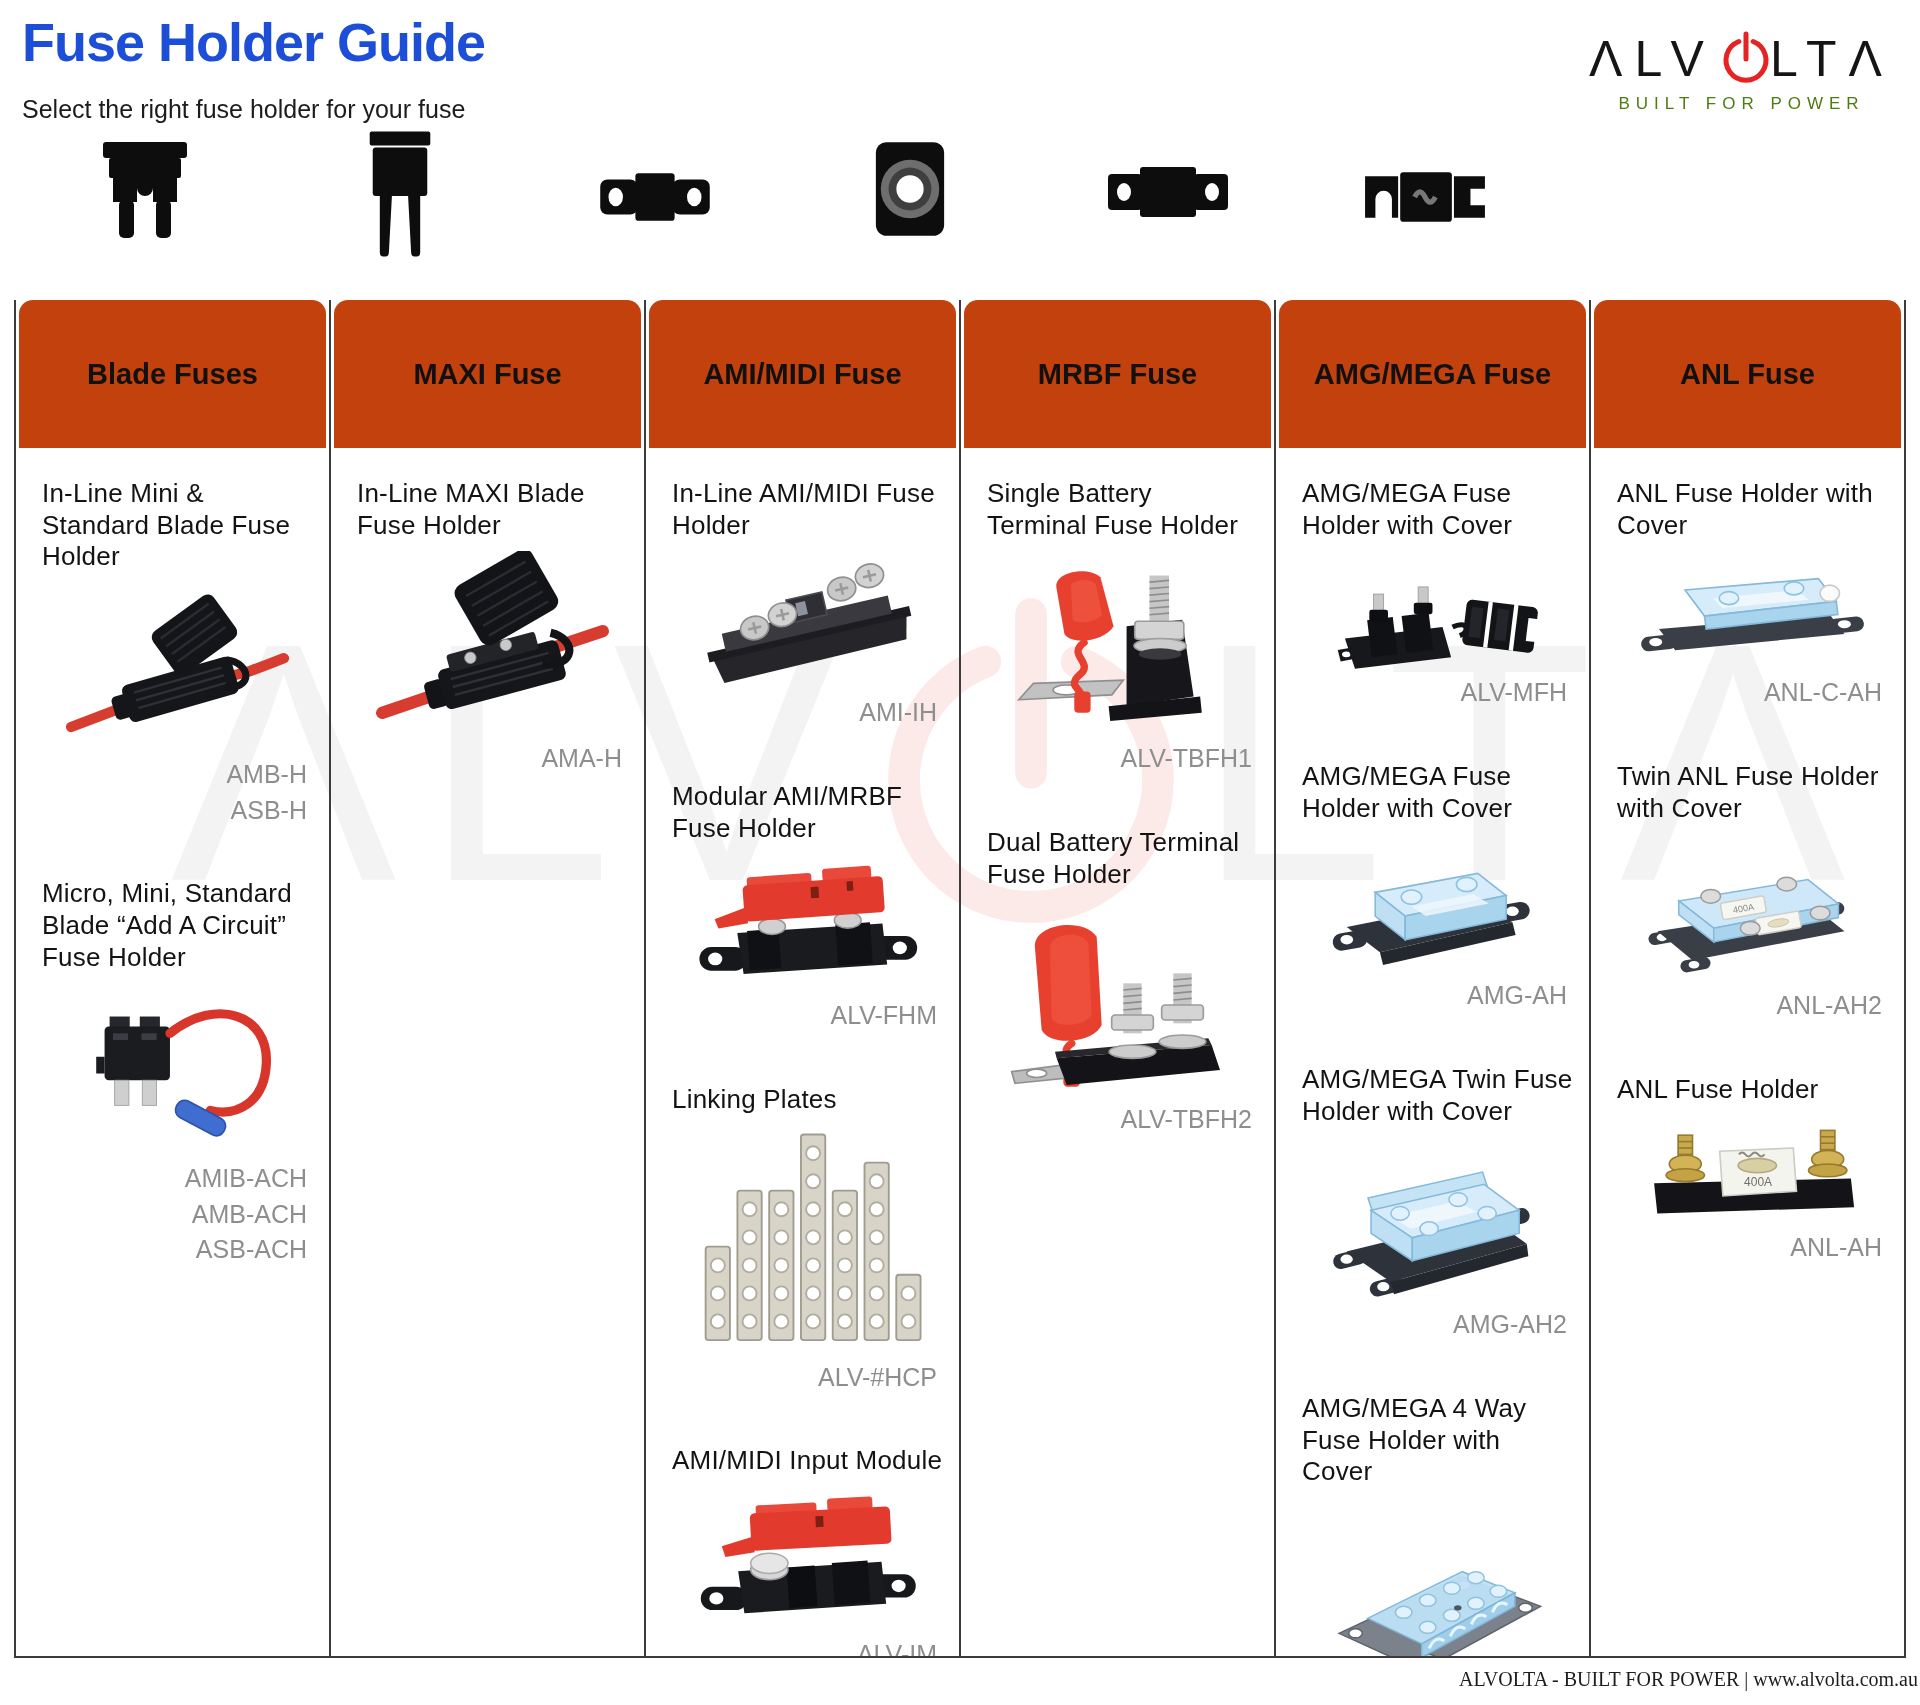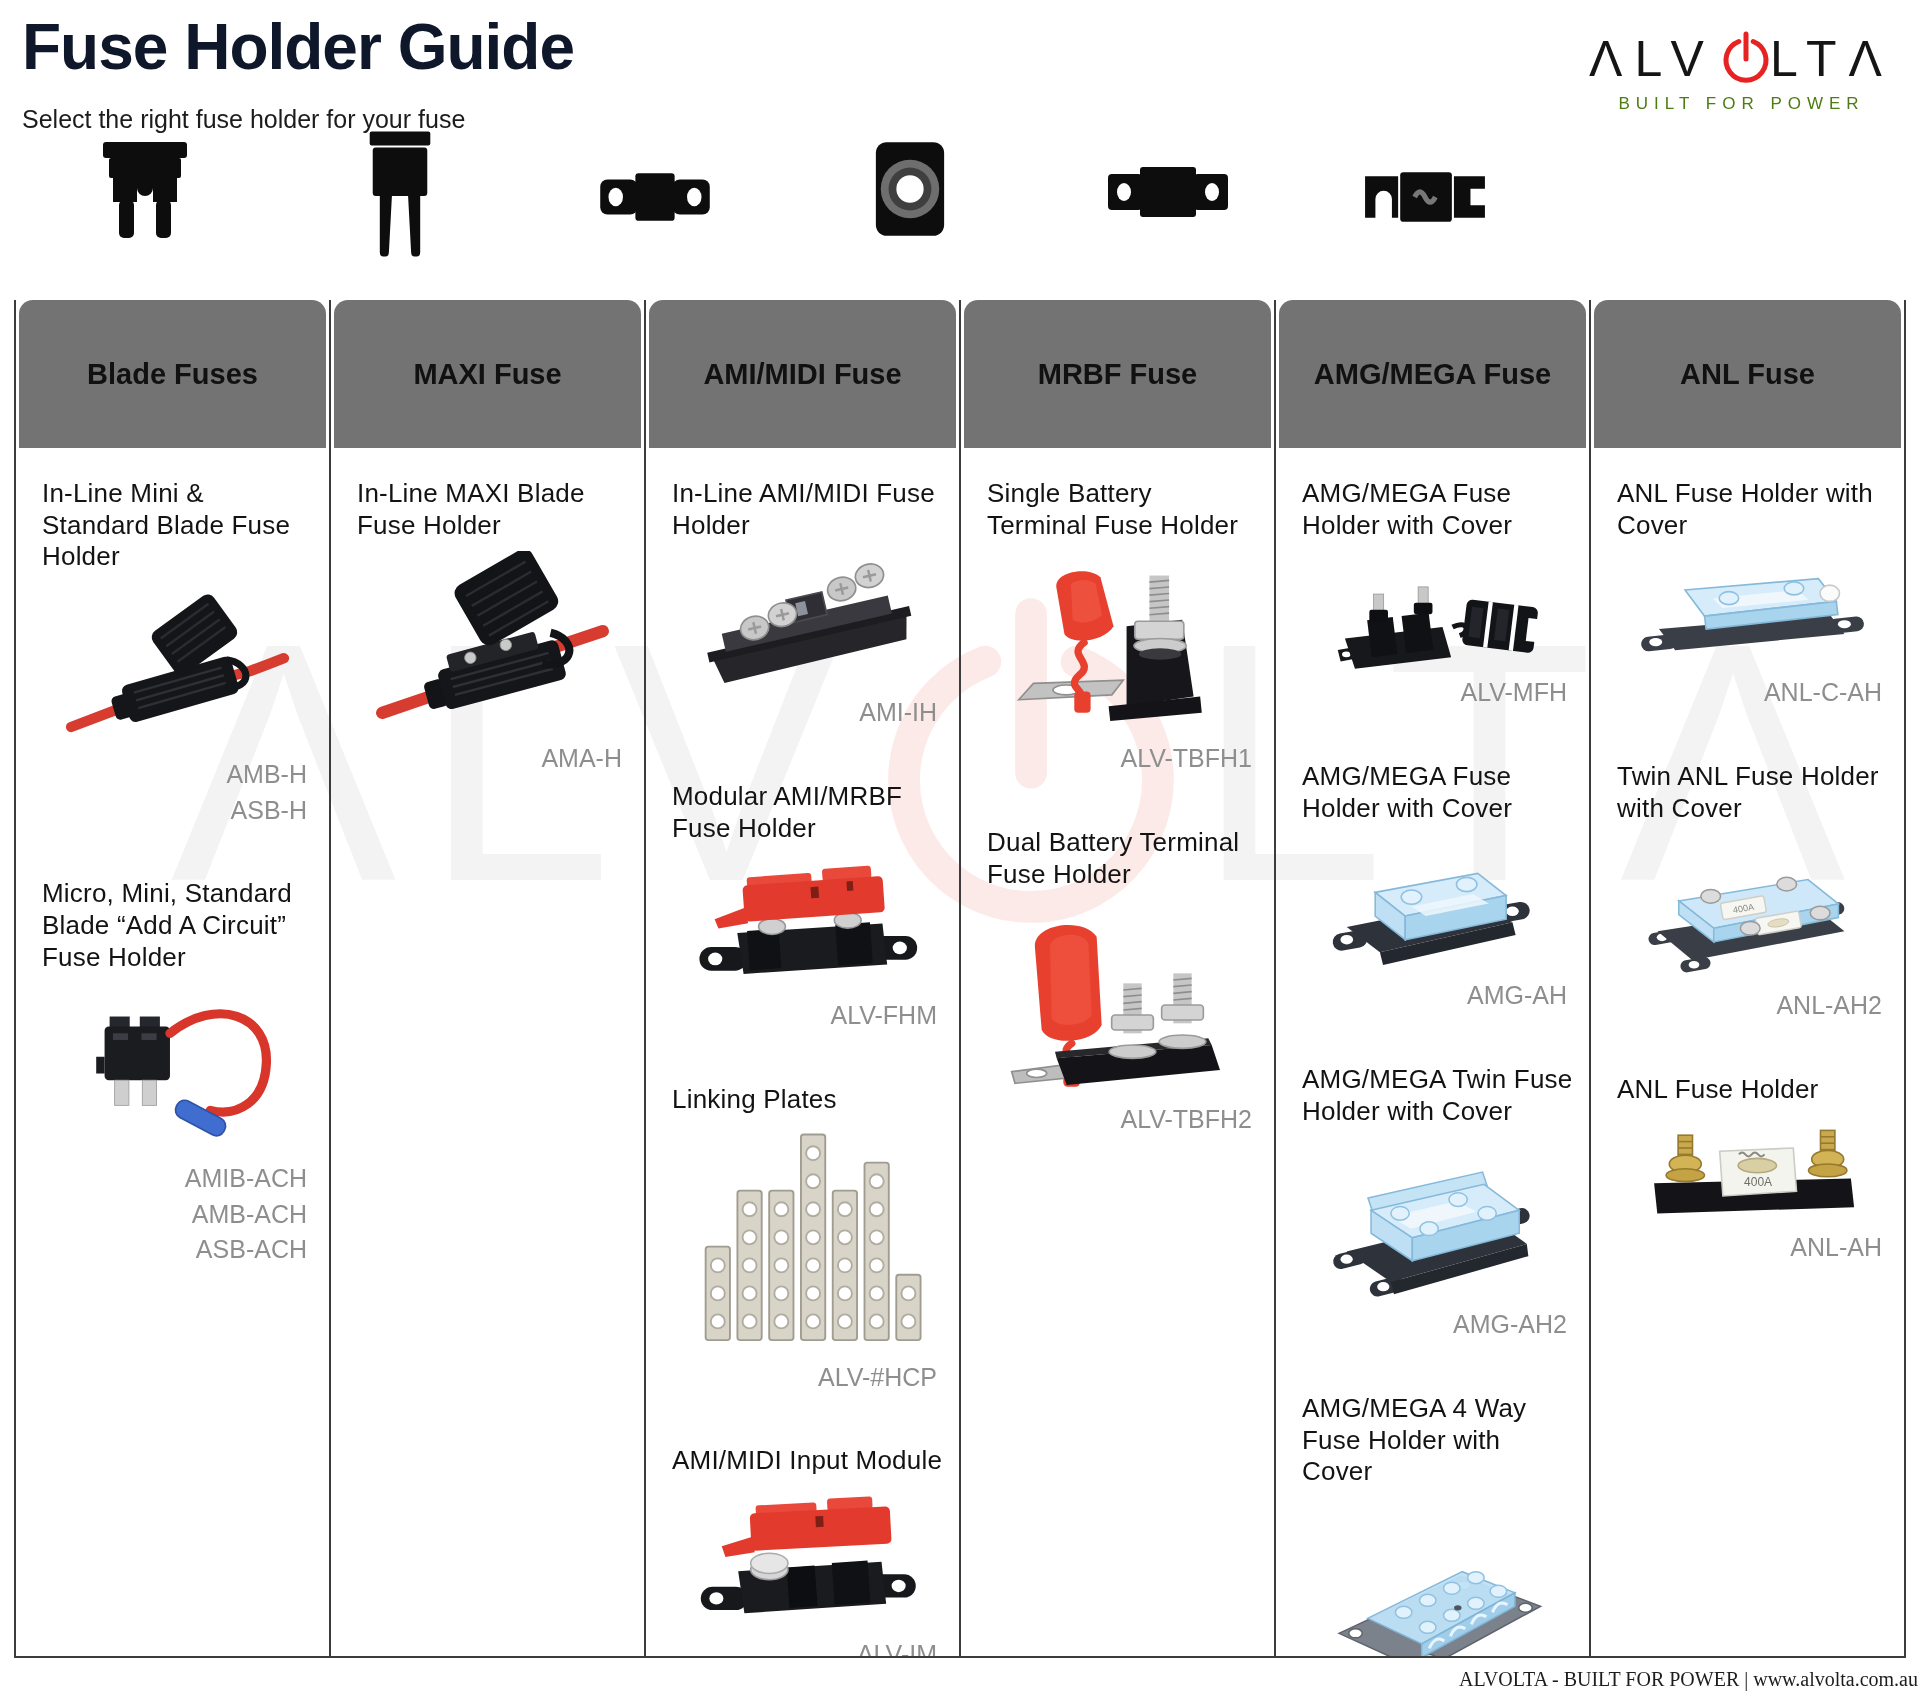--- a/index.html
+++ b/index.html
@@ -1,40 +1,40 @@
 <!DOCTYPE html>
 <html><head>
 <meta charset="utf-8">
 <style>
   html,body{margin:0;padding:0;background:#ffffff;}
   .page{position:relative;width:1920px;height:1705px;background:#ffffff;overflow:hidden;
         font-family:"Liberation Sans",sans-serif;color:#151515;}
   
   .hdr{position:absolute;left:22px;top:14px;z-index:3;}
-  .hdr-title{font-size:64px;font-weight:800;letter-spacing:-1px;color:#0f172a;line-height:1.05;}
+  .hdr-title{font-size:54px;font-weight:800;letter-spacing:-1px;color:#1d4ed8;line-height:1.05;}
   .hdr-sub{font-size:25px;color:#1c1c1c;margin-top:24px;}
   
   .logo{position:absolute;right:26px;top:30px;z-index:3;text-align:center;}
   .logo-word{display:flex;align-items:center;justify-content:center;gap:4px;}
   .logo-seg{font-size:50px;font-weight:500;letter-spacing:12px;color:#151515;line-height:1;}
   .logo-seg.right{letter-spacing:12px;margin-left:-6px;}
   .logo-tag{font-size:17px;letter-spacing:6px;color:#4d7c0f;margin-top:6px;font-weight:500;}
   
   .icons-strip{position:absolute;left:0;top:0;width:1920px;height:300px;z-index:2;}
   .fuse-icon{position:absolute;transform:translateX(-50%);}
   
   .watermark{position:absolute;left:170px;top:580px;z-index:0;display:flex;align-items:center;
              pointer-events:none;user-select:none;}
   .wm-seg{font-size:340px;font-weight:500;letter-spacing:26px;color:rgba(90,90,90,0.07);line-height:1;}
   
   .fuse-table{position:absolute;left:14px;top:300px;width:1892px;height:1356px;display:flex;
               border-bottom:2px solid #3c3c3c;z-index:1;}
   .col{flex:1 1 0;border-right:2px solid #3c3c3c;min-width:0;}
   .col:first-child{border-left:2px solid #3c3c3c;}
-  .col-header{height:148px;background:#737373;border-radius:14px 14px 0 0;margin:0 3px;
+  .col-header{height:148px;background:#c2410c;border-radius:14px 14px 0 0;margin:0 3px;
               display:flex;align-items:center;justify-content:center;}
   .col-header span{font-size:29px;font-weight:700;color:#111;}
   .col-body{padding:30px 16px 0 26px;height:1178px;overflow:hidden;}
   .product + .product{margin-top:50px;}
   .p-title{font-size:26px;line-height:1.22;color:#131313;font-weight:500;letter-spacing:0.2px;
            margin-bottom:10px;}
   .p-art{display:flex;justify-content:center;margin:4px 0 2px 0;}
   .p-codes{text-align:right;color:#8e8e8e;font-size:25px;line-height:1.42;padding-right:6px;margin-top:0px;}
   
   .footer{position:absolute;right:2px;bottom:14px;font-size:20px;color:#1d1d1d;z-index:3;font-family:Liberation Serif, serif;}

